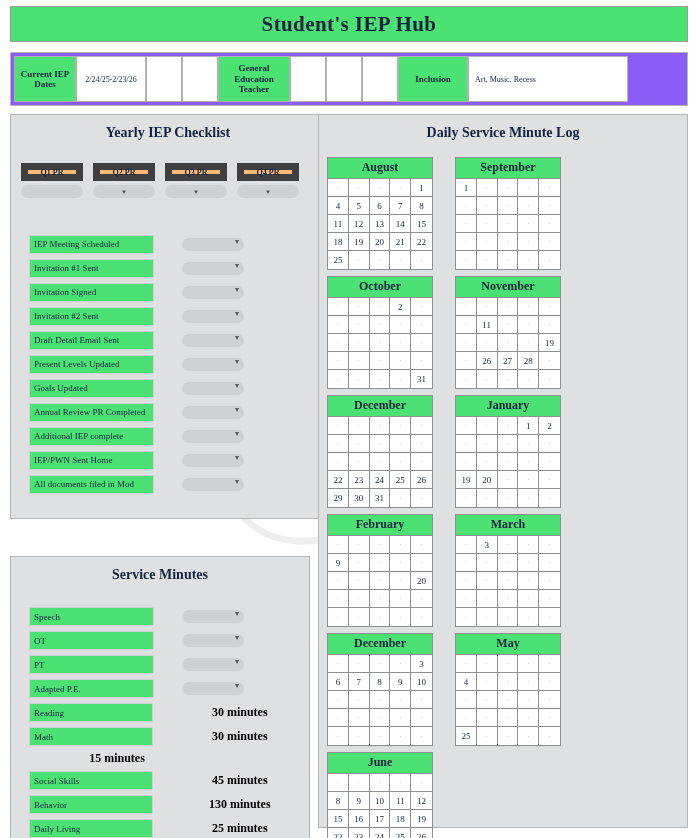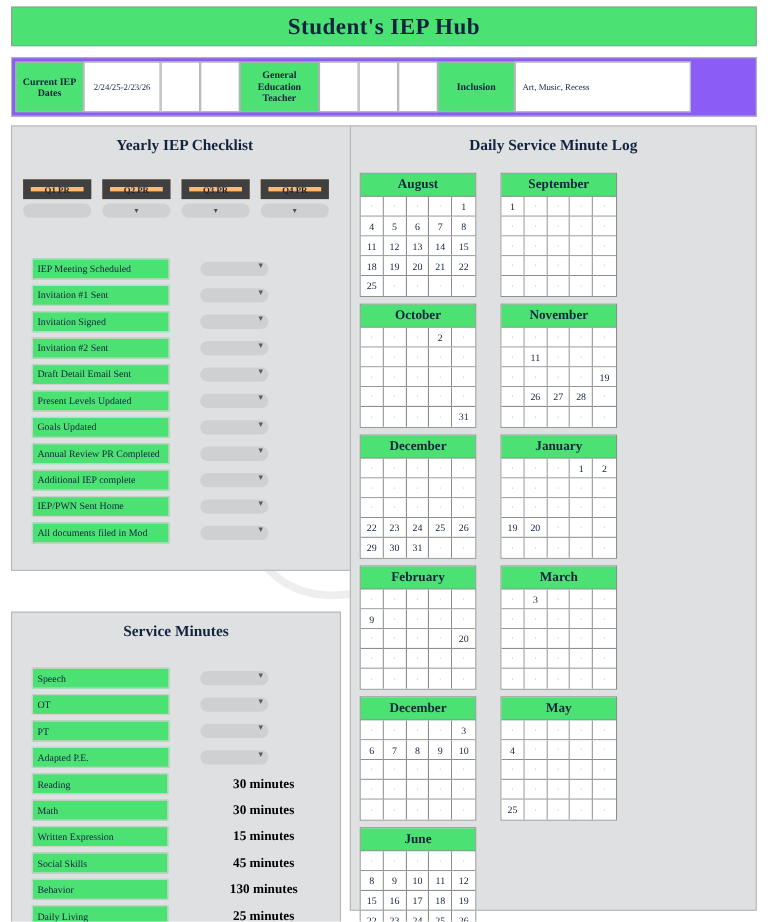--- a/index.html
+++ b/index.html
@@ -363,21 +363,20 @@
         </div>
         <div class="sm-row">
           <div class="sm-label">Reading</div>
           <div class="sm-val">30 minutes</div>
         </div>
         <div class="sm-row">
           <div class="sm-label">Math</div>
           <div class="sm-val">30 minutes</div>
         </div>
         <div class="sm-row">
-          <div class="sm-label">Written Expression</div>
           <div class="sm-val">15 minutes</div>
         </div>
         <div class="sm-row">
           <div class="sm-label">Social Skills</div>
           <div class="sm-val">45 minutes</div>
         </div>
         <div class="sm-row">
           <div class="sm-label">Behavior</div>
           <div class="sm-val">130 minutes</div>
         </div>

